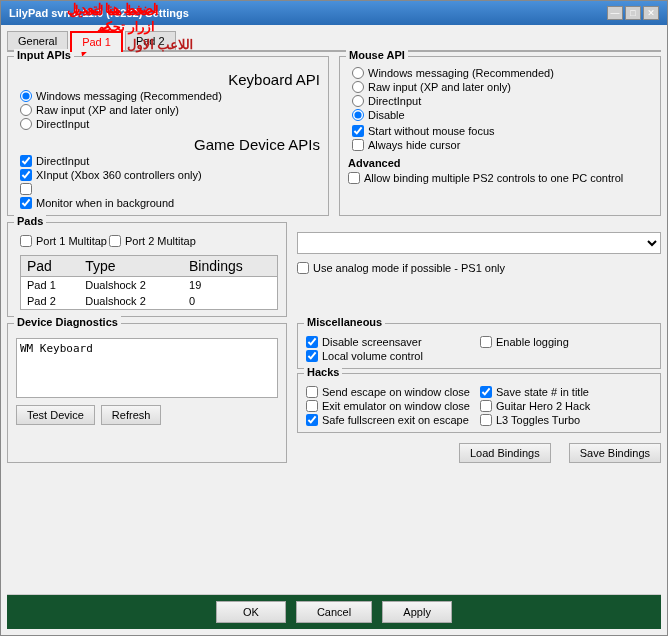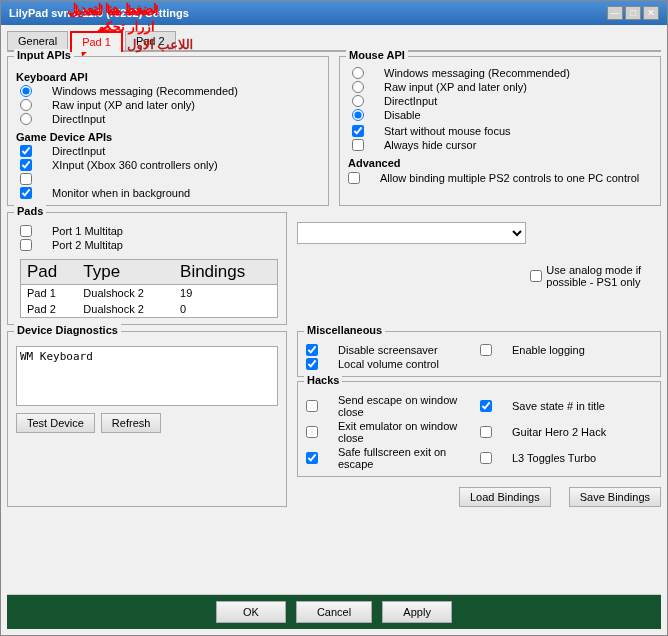--- a/index.html
+++ b/index.html
@@ -118,34 +118,35 @@
     .input-apis {
       flex: 1;
     }
     .mouse-apis {
       flex: 1;
     }
     .subsection {
       margin-top: 8px;
     }
     .subsection-title {
-      font-size: 11px;
-      font-weight: bold;
+      font-size: 15px;
+      font-weight: normal;
       margin-bottom: 2px;
+      text-align: right;
     }
     .radio-group, .check-group {
       display: flex;
       flex-direction: column;
       gap: 2px;
       padding-left: 4px;
     }
     .radio-item, .check-item {
       display: flex;
-      align-items: center;
-      gap: 20px;
+      align-items: flex-start;
+      gap: 4px;
       font-size: 11px;
     }
     input[type=radio], input[type=checkbox] {
       width: 12px;
       height: 12px;
       margin: 0;
     }
     .game-device-section {
       margin-top: 6px;
     }
@@ -167,31 +168,31 @@
     }
     .pad-table {
       width: 100%;
       border-collapse: collapse;
     }
     .pad-table th {
       background: #e8e8e8;
       border-bottom: 1px solid #aaa;
       padding: 2px 6px;
       text-align: left;
-      font-size: 17px;
+      font-size: 14px;
       font-weight: normal;
     }
     .pad-table td {
       padding: 2px 6px;
       font-size: 11px;
     }
     .pads-right {
       flex: 1;
       display: flex;
-      flex-direction: row;
+      flex-direction: column;
       gap: 4px;
     }
     .dropdown-select {
       width: 100%;
       height: 22px;
       font-size: 11px;
       background: white;
       border: 1px solid #aaa;
     }
     .analog-check {
@@ -261,21 +262,21 @@
       padding: 4px 20px;
       background: linear-gradient(to bottom, #f5f5f5, #ddd);
       border: 1px solid #aaa;
       cursor: pointer;
       font-size: 11px;
       min-width: 70px;
       text-align: center;
     }
     .pads-multitap {
       display: flex;
-      flex-direction: column;
+      flex-direction: row;
       gap: 2px;
     }
     .tab-container {
       position: relative;
     }
   </style>
 </head>
 <body>
 
 <div class="window">

